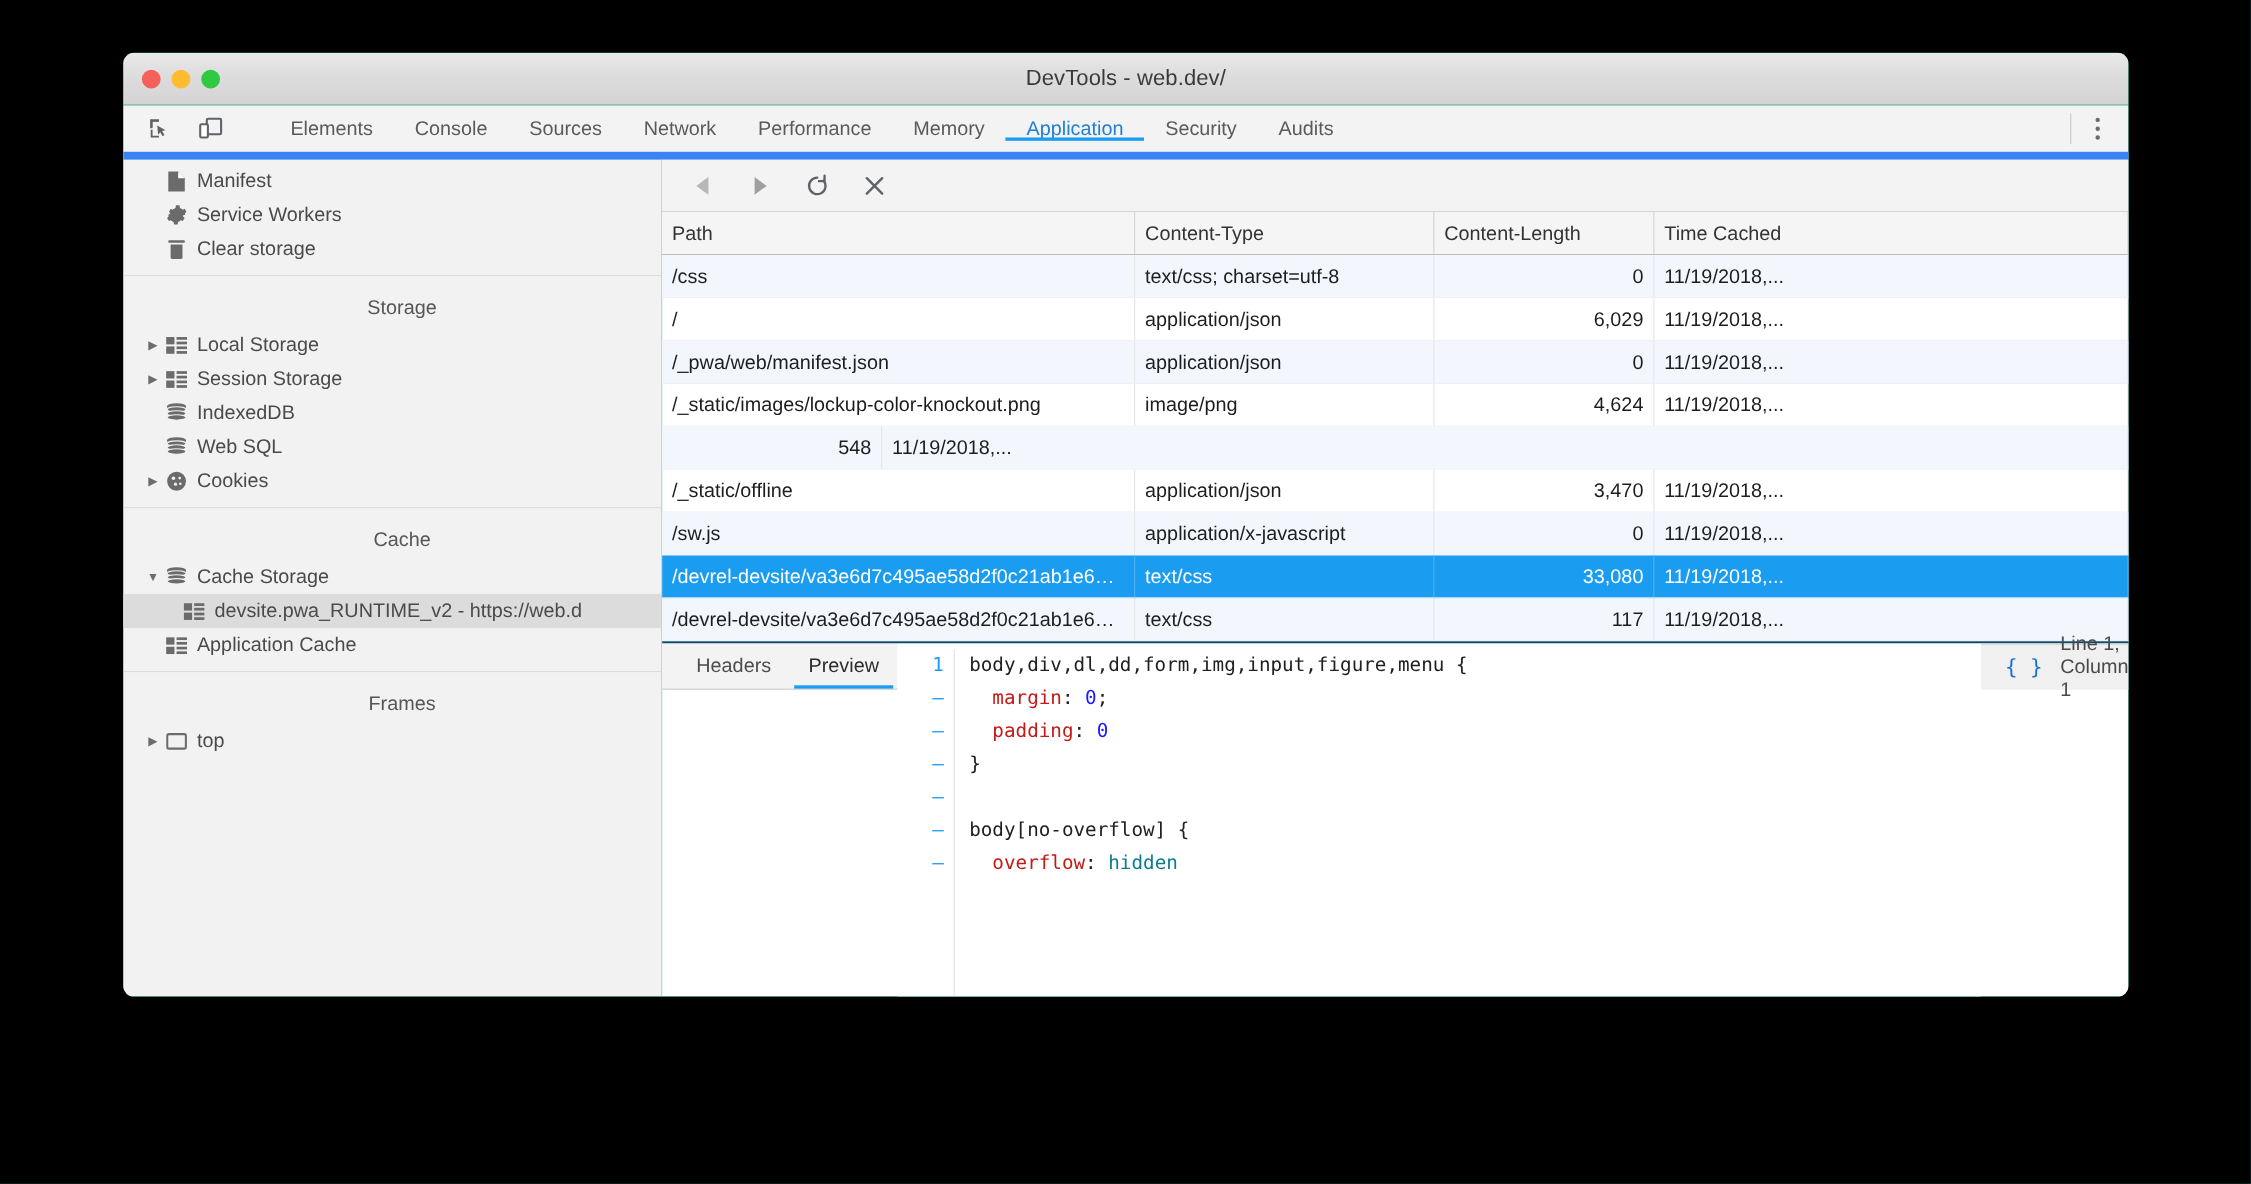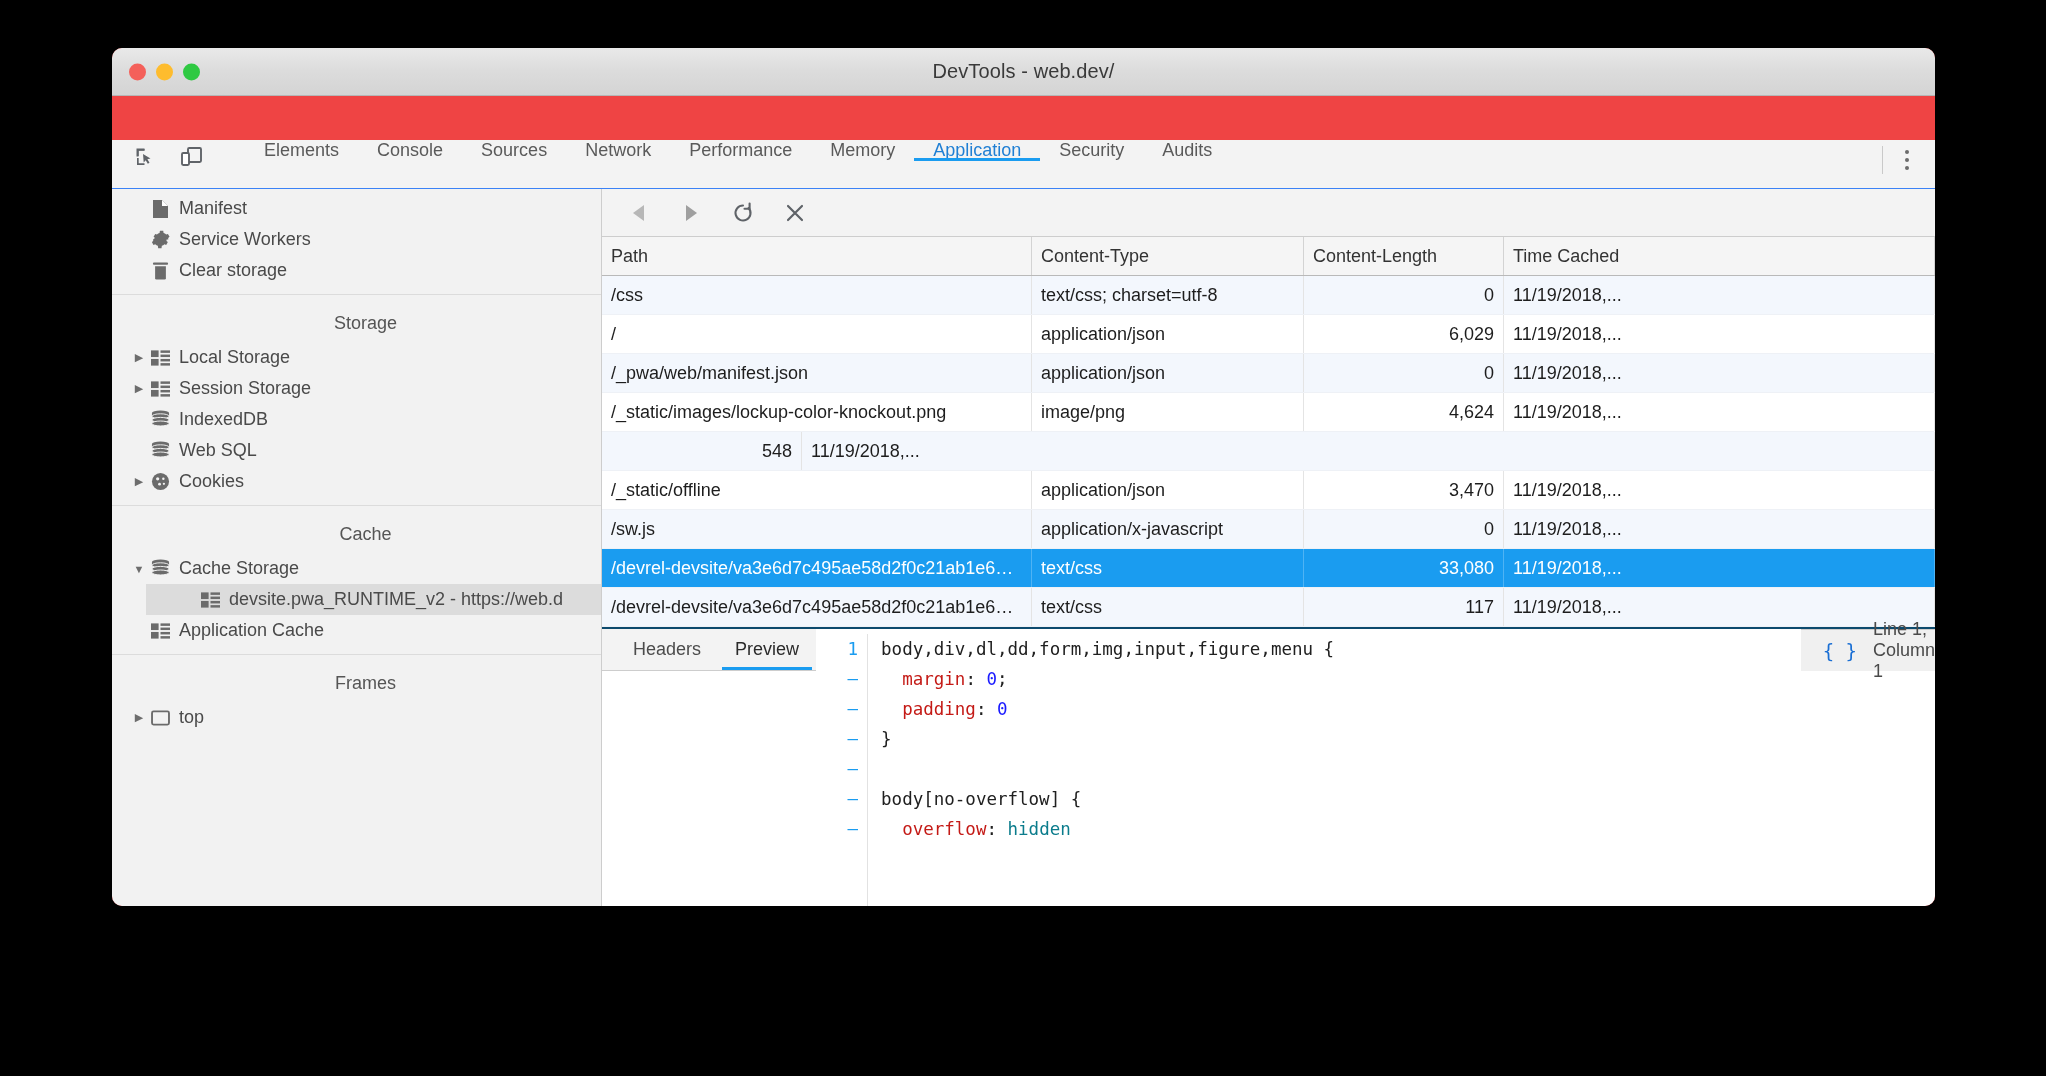--- a/index.html
+++ b/index.html
@@ -7,21 +7,21 @@
     width: 2046px; height: 1076px;
     background: #000;
     font-family: "Liberation Sans", sans-serif;
     overflow: hidden;
   }
 
   .window {
     position: absolute;
     left: 112px; top: 48px;
     width: 1823px; height: 858px;
-    background: #ef4444;
+    background: #14b8a6;
     border-radius: 10px;
     box-shadow: 0 14px 44px rgba(0,0,0,0.55);
     overflow: hidden;
     display: flex;
     flex-direction: column;
   }
 
   
   .titlebar {
     height: 48px;
@@ -43,25 +43,24 @@
     font-size: 20px;
     color: #3a3a3a;
     letter-spacing: 0.1px;
   }
 
   
   .tabstrip {
     height: 49px;
     flex: 0 0 49px;
     background: #f3f3f3;
-    border-bottom: 1px solid #3b82f6;
-    display: flex;
-    align-items: flex-start;
+    border-bottom: 7px solid #3b82f6;
+    display: flex;
+    align-items: center;
     position: relative;
-    margin-top: 44px;
   }
   .tool-icons { display: flex; align-items: center; padding: 0 8px 0 16px; gap: 12px; }
   .tool-btn { width: 34px; height: 34px; display: flex; align-items: center; justify-content: center; cursor: default; }
   .vdiv { width: 1px; background: #c9c9c9; margin: 11px 10px 11px 6px; }
   .tabs { display: flex; align-items: stretch; }
   .tab {
     display: flex; align-items: center;
     padding: 0 19px;
     font-size: 18px;
     color: #5a5a5a;
@@ -103,21 +102,21 @@
     padding: 14px 0 8px 18px;
   }
   .sb-item {
     display: flex;
     align-items: center;
     height: 31px;
     padding-left: 18px;
     white-space: nowrap;
     overflow: hidden;
   }
-  .sb-item.selected { background: #dcdcdc; margin-left: 34px; }
+  .sb-item.selected { background: #dcdcdc; }
   .sb-item .twisty {
     width: 18px; flex: 0 0 18px;
     display: flex; align-items: center; justify-content: center;
     color: #6d6d6d; font-size: 11px;
   }
   .sb-item .sb-icon { width: 24px; flex: 0 0 24px; display: flex; align-items: center; justify-content: center; margin-right: 7px; }
   .sb-item .sb-label { overflow: hidden; text-overflow: clip; }
   .indent-0 .twisty { visibility: hidden; }
   .sb-item.lvl2 { padding-left: 52px; }
 

